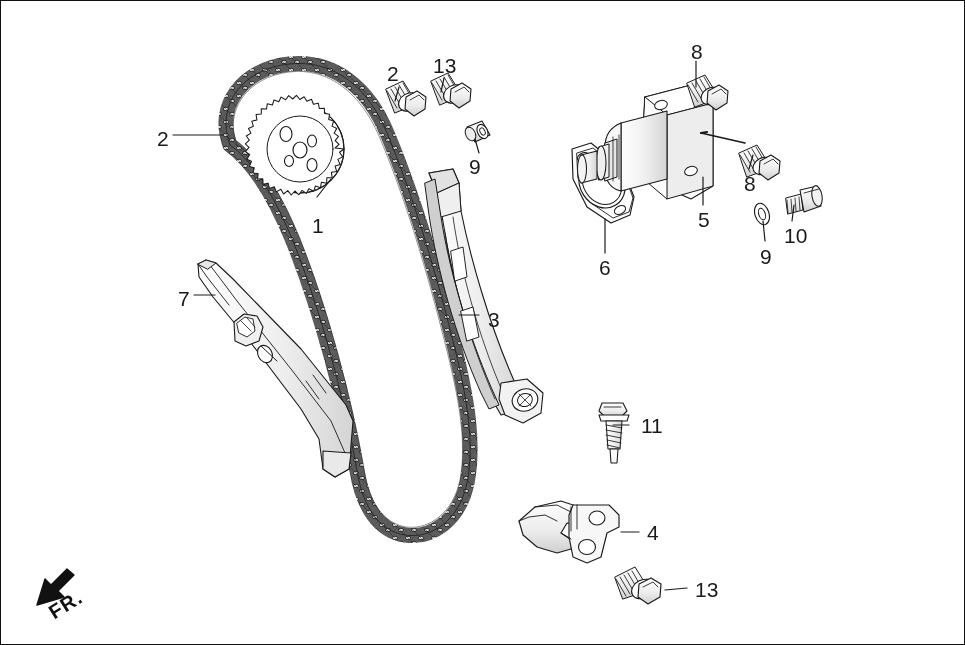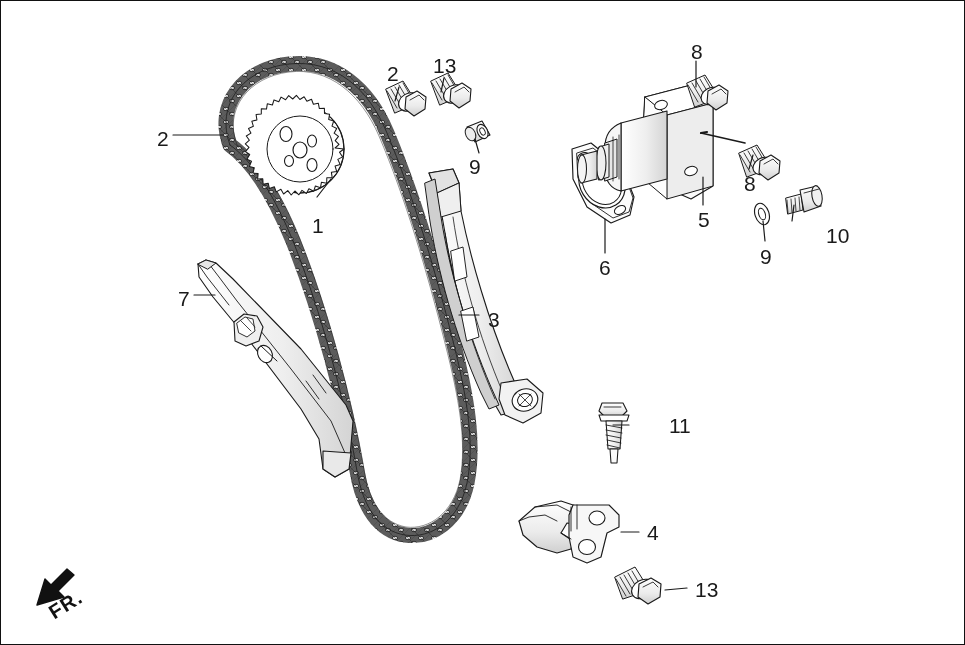--- a/index.html
+++ b/index.html
@@ -358,20 +358,20 @@
   <span class="lbl" style="left:487px;top:308px;">3</span>
   <span class="lbl" style="left:386px;top:62px;">2</span>
   <span class="lbl" style="left:432px;top:54px;">13</span>
   <span class="lbl" style="left:468px;top:155px;">9</span>
   <span class="lbl" style="left:690px;top:40px;">8</span>
   <span class="lbl" style="left:743px;top:172px;">8</span>
   <span class="lbl" style="left:697px;top:208px;">5</span>
   <span class="lbl" style="left:598px;top:256px;">6</span>
 
   <span class="lbl" style="left:759px;top:245px;">9</span>
-  <span class="lbl" style="left:783px;top:224px;margin-left:42px;">10</span>
-  <span class="lbl" style="left:668px;top:414px;">11</span>
+  <span class="lbl" style="left:783px;top:224px;">10</span>
+  <span class="lbl" style="left:640px;top:414px;">11</span>
   <span class="lbl" style="left:646px;top:521px;">4</span>
   <span class="lbl" style="left:694px;top:578px;">13</span>
 
   <span class="fr-text" style="left:56px;top:600px;">FR.</span>
 
 </div>
 
 </body></html>

